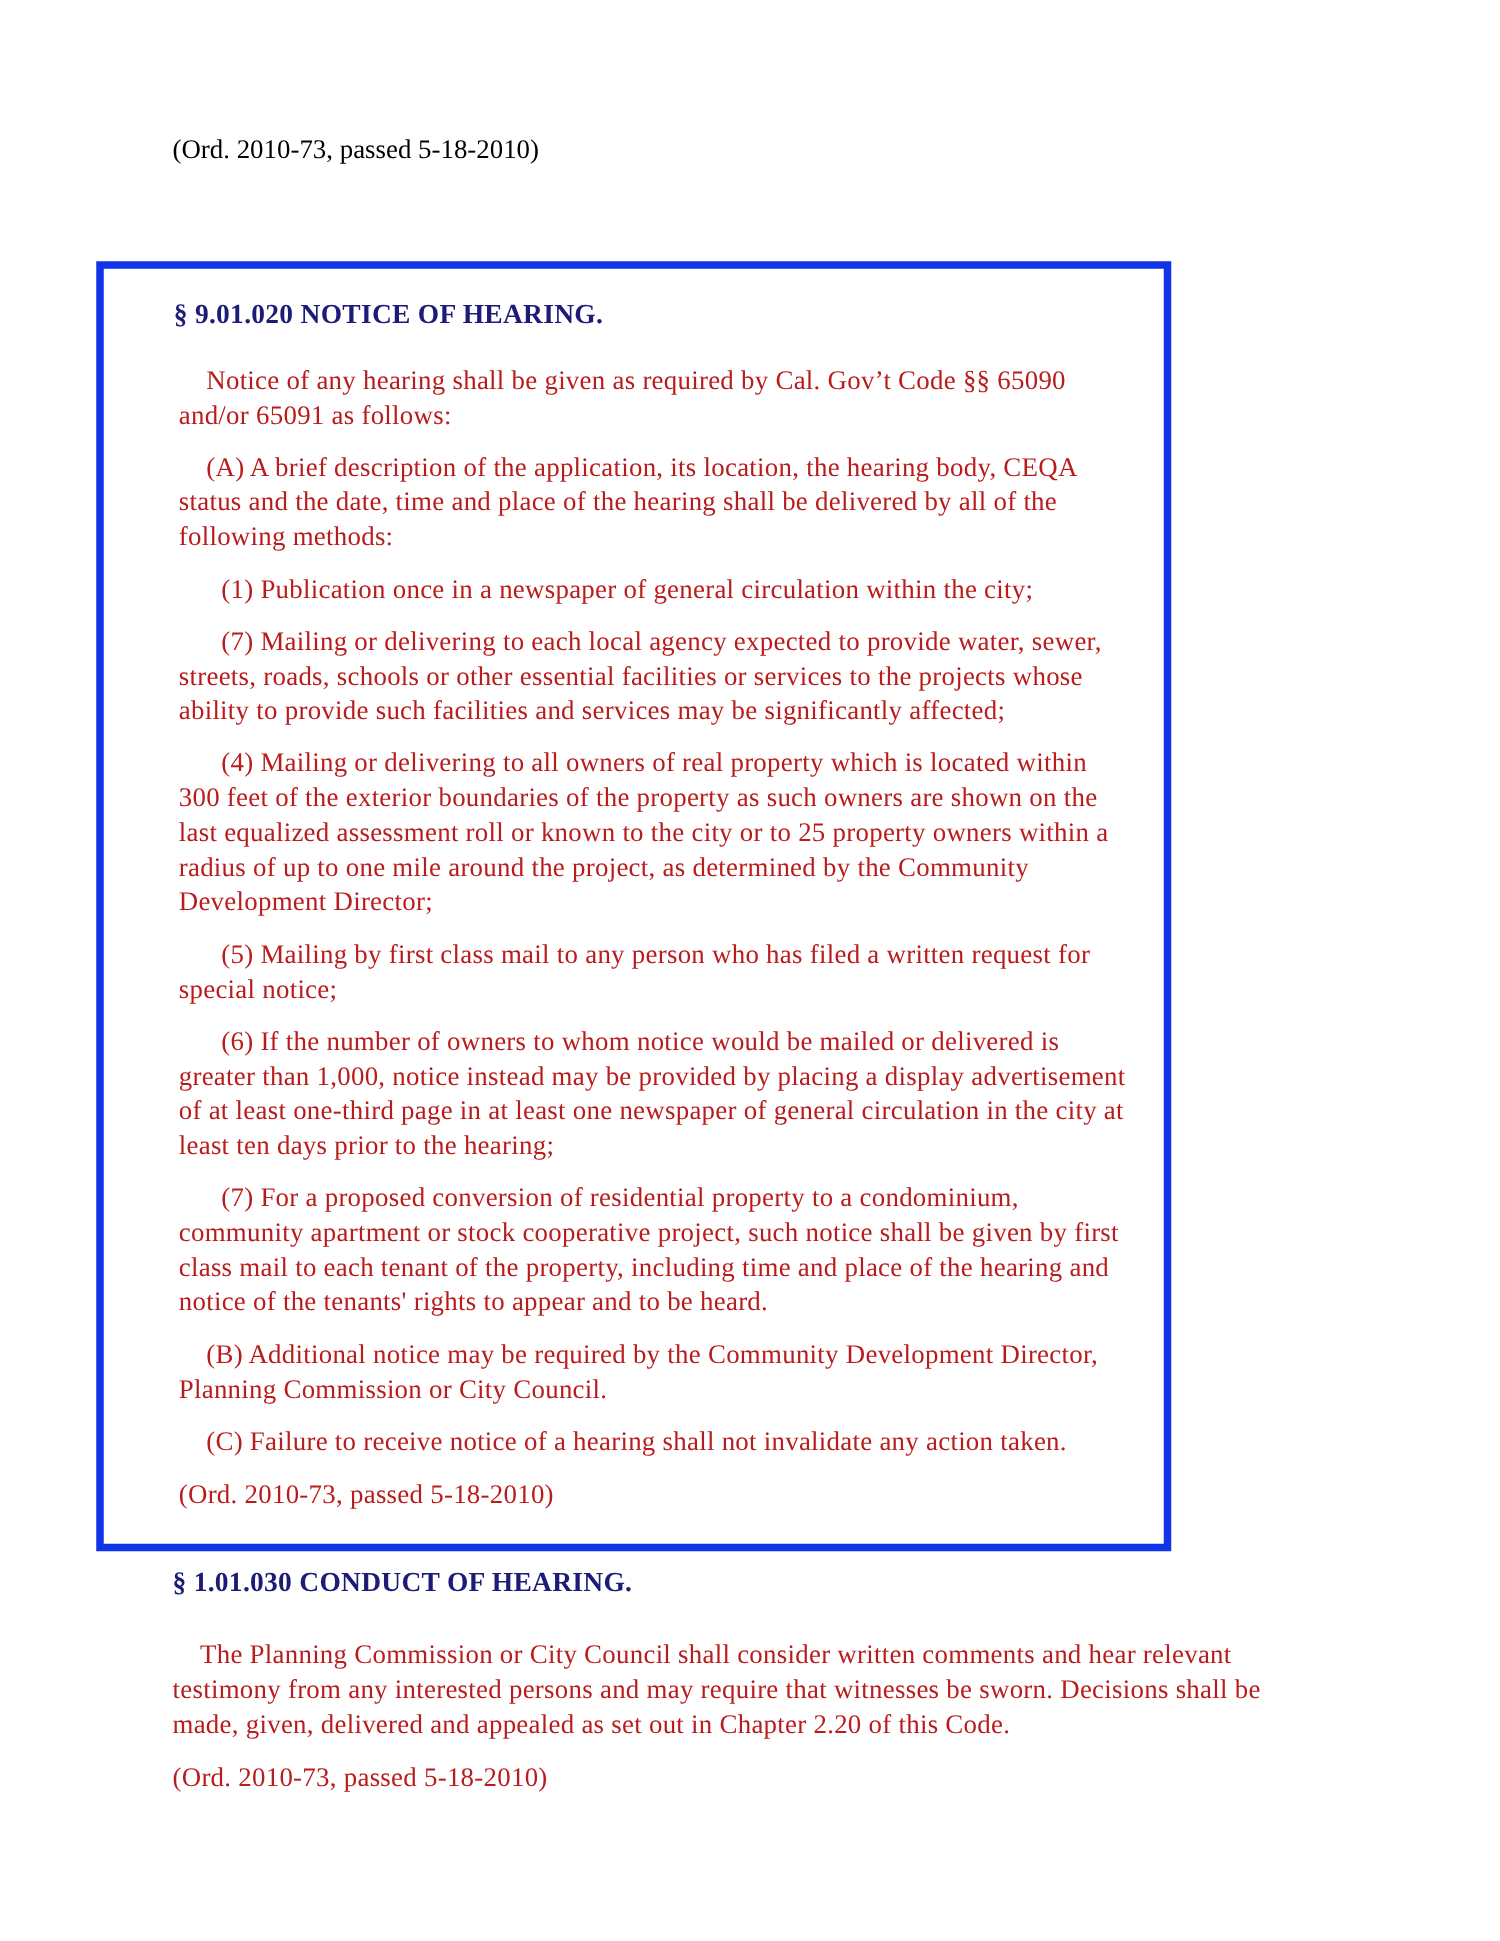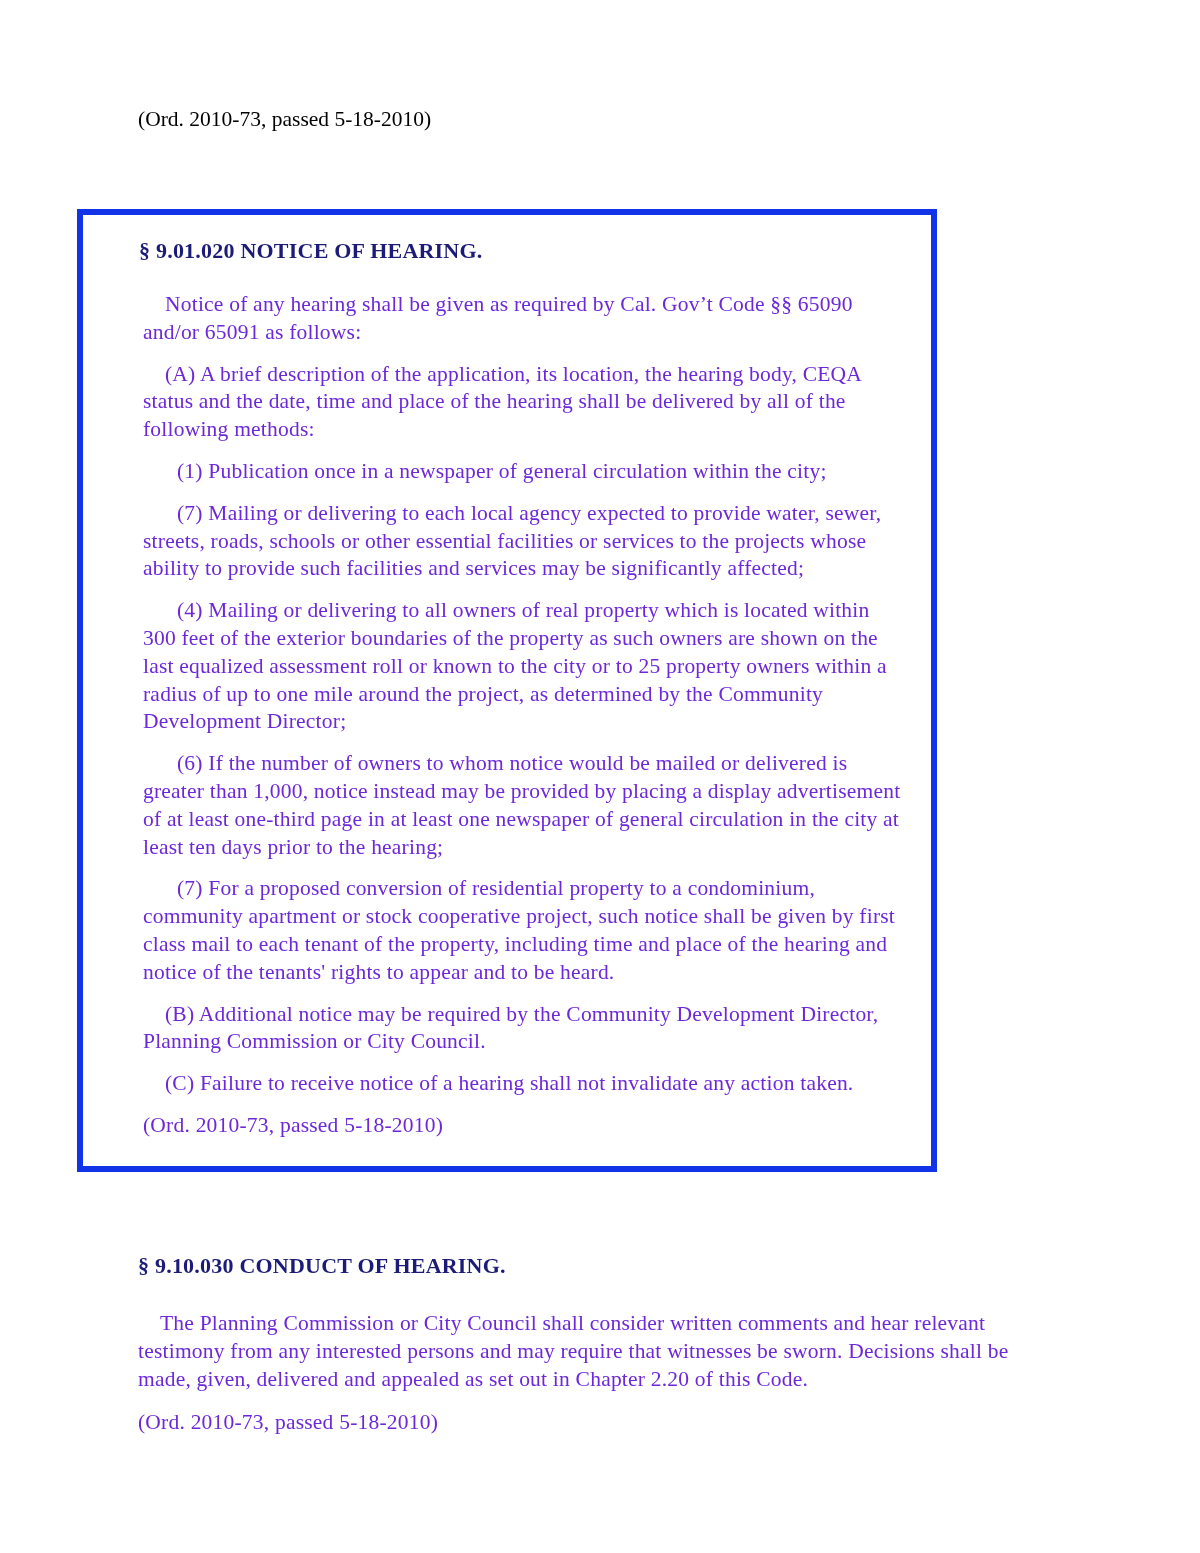--- a/index.html
+++ b/index.html
@@ -21,21 +21,21 @@
     height: 1553px;
     background: #ffffff;
     box-sizing: border-box;
     border-radius: 30px;
   }
 
   
   .para {
     font-size: 21.5px;
     line-height: 27.8px;
-    color: #6d28d9;
+    color: #b91c1c;
     margin: 0 0 14px 0;
     text-align: left;
     letter-spacing: 0.01em;
   }
   .para.flush   { text-indent: 0; }
   .para.ind-1   { text-indent: 22px; }   
   .para.ind-2   { text-indent: 34px; }   
 
   .ord-line {
     font-size: 21.5px;
@@ -104,37 +104,38 @@
 
       <p class="para ind-1">(A)   A brief description of the application, its location, the hearing body, CEQA status and the date, time and place of the hearing shall be delivered by all of the following methods:</p>
 
       <p class="para ind-2">(1)   Publication once in a newspaper of general circulation within the city;</p>
 
 
       <p class="para ind-2">(7)   Mailing or delivering to each local agency expected to provide water, sewer, streets, roads, schools or other essential facilities or services to the projects whose ability to provide such facilities and services may be significantly affected;</p>
 
       <p class="para ind-2">(4)   Mailing or delivering to all owners of real property which is located within 300 feet of the exterior boundaries of the property as such owners are shown on the last equalized assessment roll or known to the city or to 25 property owners within a radius of up to one mile around the project, as determined by the Community Development Director;</p>
 
+      <p class="para ind-2">(5)   Mailing by first class mail to any person who has filed a written request for special notice;</p>
 
       <p class="para ind-2">(6)   If the number of owners to whom notice would be mailed or delivered is greater than 1,000, notice instead may be provided by placing a display advertisement of at least one-third page in at least one newspaper of general circulation in the city at least ten days prior to the hearing;</p>
 
       <p class="para ind-2">(7)   For a proposed conversion of residential property to a condominium, community apartment or stock cooperative project, such notice shall be given by first class mail to each tenant of the property, including time and place of the hearing and notice of the tenants' rights to appear and to be heard.</p>
 
       <p class="para ind-1">(B)   Additional notice may be required by the Community Development Director, Planning Commission or City Council.</p>
 
       <p class="para ind-1">(C)   Failure to receive notice of a hearing shall not invalidate any action taken.</p>
 
       <p class="para flush">(Ord. 2010-73, passed 5-18-2010)</p>
 
     </div>
   </div>
 
   <div class="after-box">
 
-    <div class="section-heading">§ 9.10.030  CONDUCT OF HEARING.</div>
+    <div class="section-heading">§ 1.01.030  CONDUCT OF HEARING.</div>
 
     <p class="para ind-1 gap-after-para">The Planning Commission or City Council shall consider written comments and hear relevant testimony from any interested persons and may require that witnesses be sworn. Decisions shall be made, given, delivered and appealed as set out in Chapter 2.20 of this Code.</p>
 
     <p class="para flush">(Ord. 2010-73, passed 5-18-2010)</p>
 
   </div>
 
 </div>
 
 </body></html>

